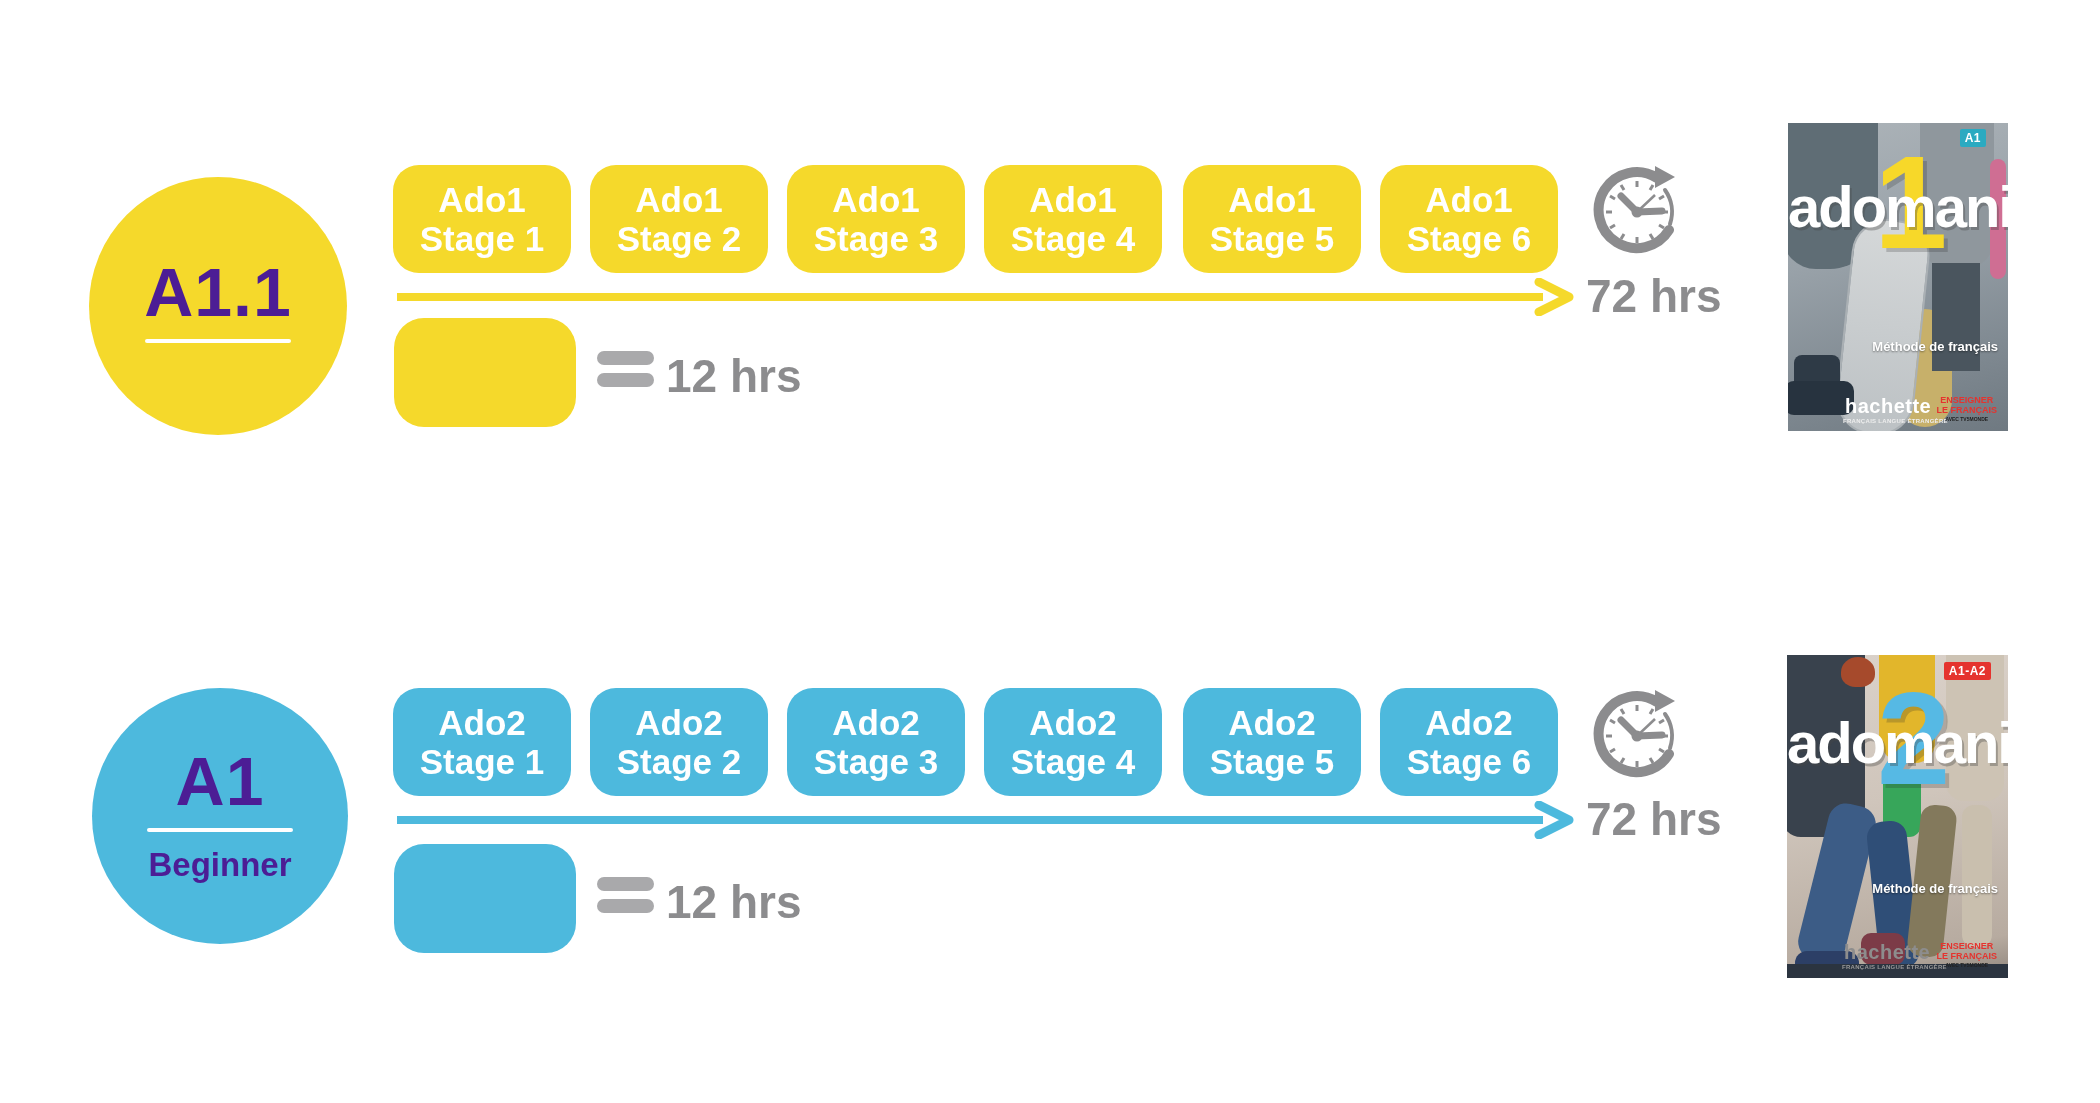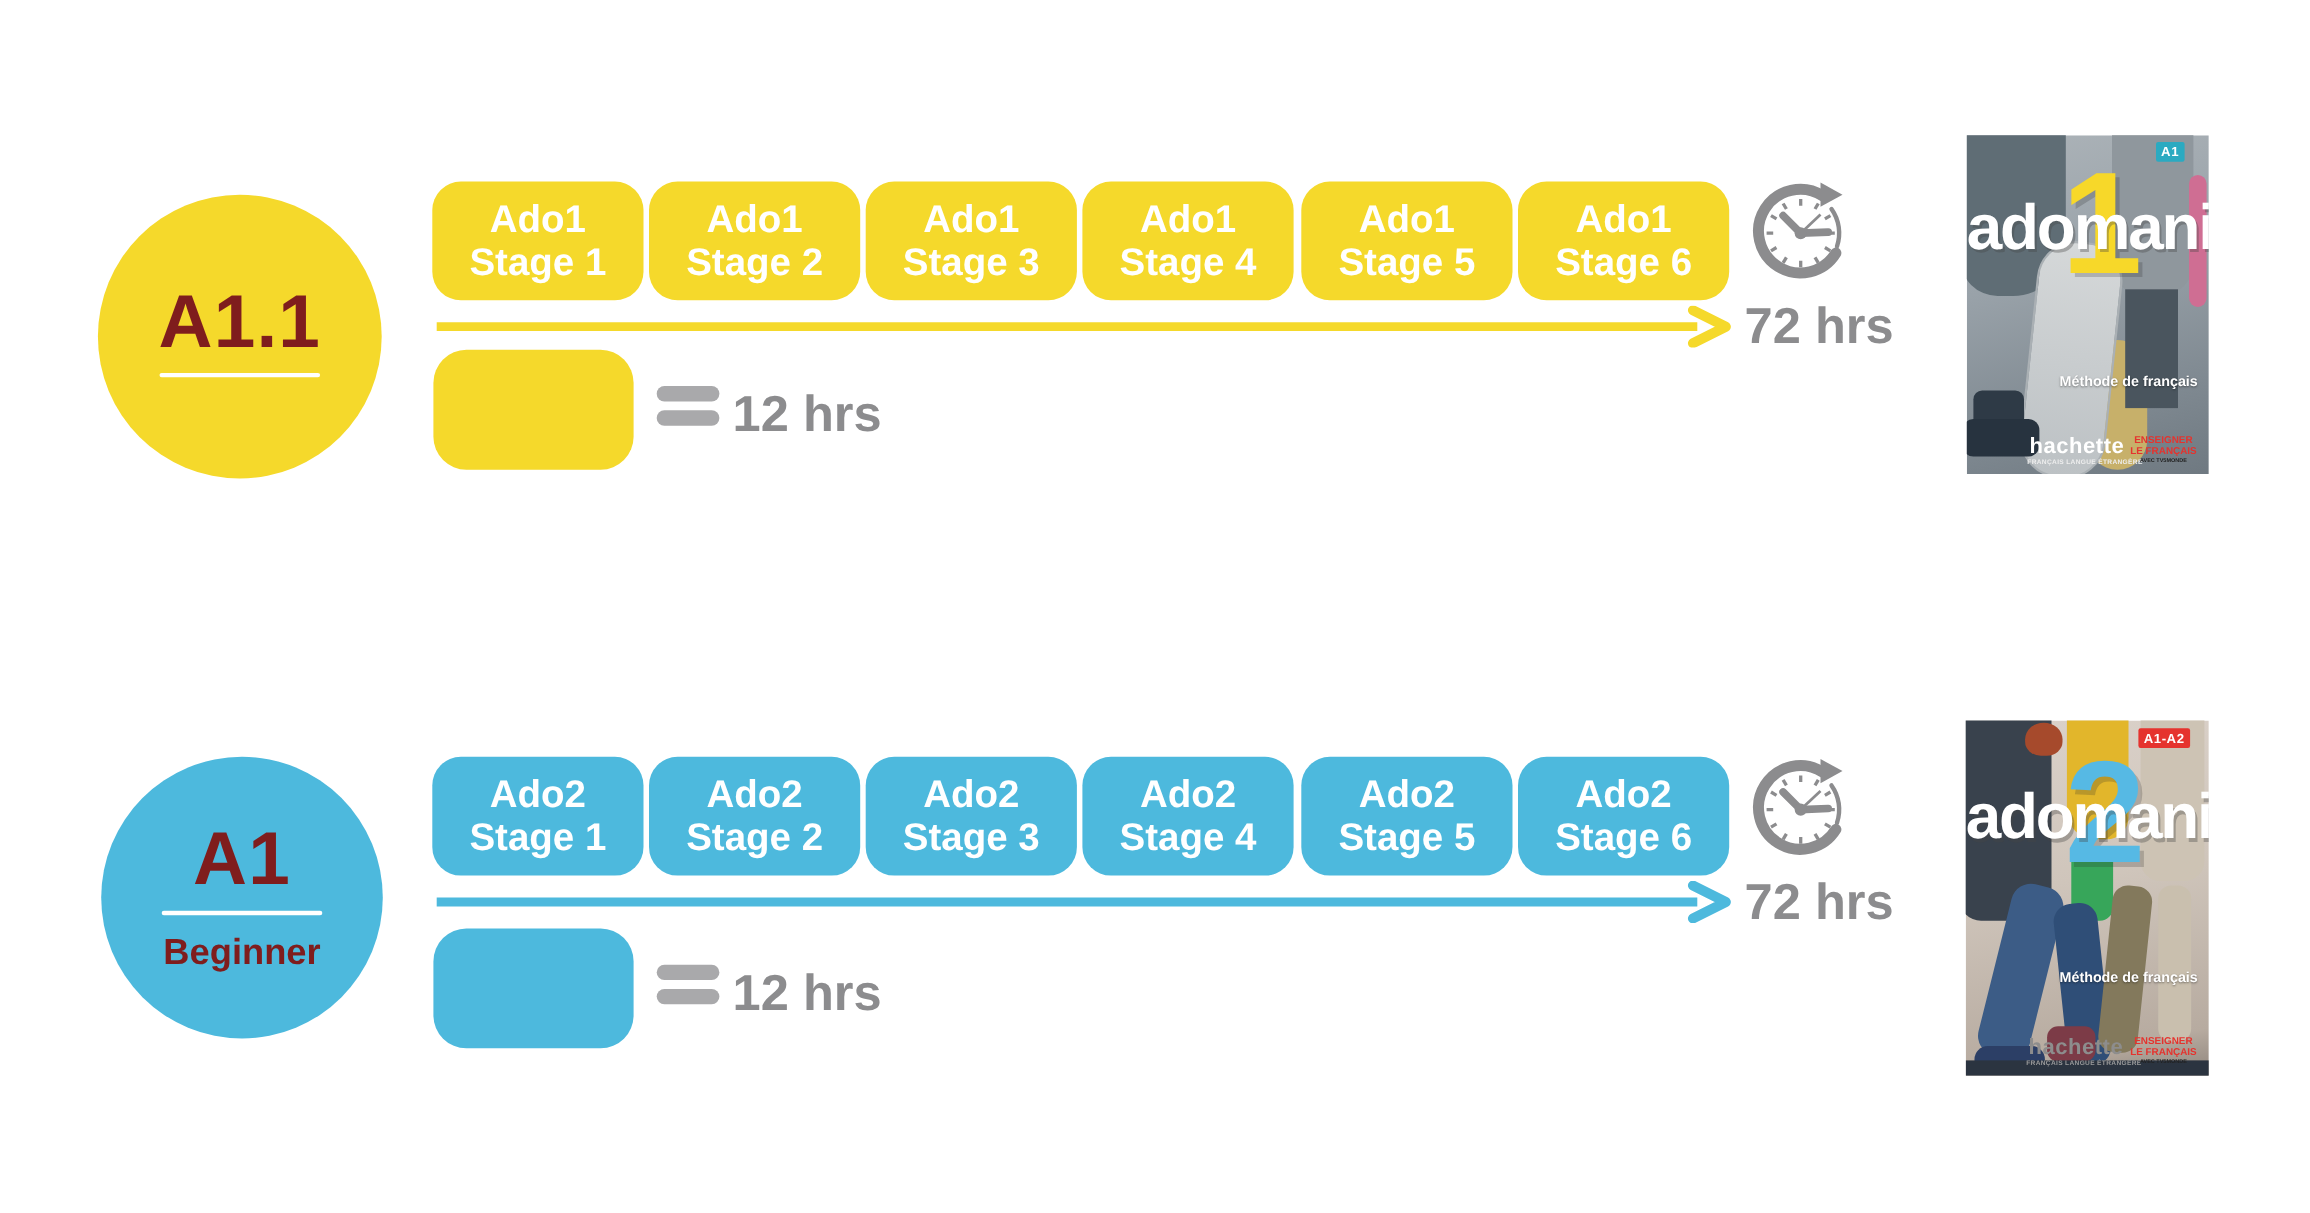--- a/index.html
+++ b/index.html
@@ -7,29 +7,29 @@
     position:relative;width:2100px;height:1103px;background:#ffffff;
     font-family:"Liberation Sans", sans-serif;font-weight:700;overflow:hidden;
   }
   
   .bg-y{background:#F5D92B;}
   .bg-b{background:#4DB9DD;}
   .stroke-y{color:#F5D92B;}
   .stroke-b{color:#4DB9DD;}
   
   .level-circle{
-    position:absolute;border-radius:50%;color:#7f1d1d;text-align:center;
+    position:absolute;border-radius:50%;color:#4c1d95;text-align:center;
     display:flex;flex-direction:column;align-items:center;justify-content:center;
   }
   .level-code{font-size:68px;line-height:70px;letter-spacing:1px;}
   .level-divider{width:146px;height:4px;border-radius:2px;background:#fff;margin:12px 0 12px;}
   .level-subtitle{font-size:33px;line-height:42px;white-space:pre-line;}
   
   .stage-box{
-    position:absolute;width:192px;height:108px;border-radius:26px;color:#fff;
+    position:absolute;width:178px;height:108px;border-radius:26px;color:#fff;
     display:flex;flex-direction:column;align-items:center;justify-content:center;
     font-size:35px;line-height:39px;text-align:center;
   }
   
   .timeline{position:absolute;display:block;}
   
   .clock{position:absolute;display:block;}
   .hours-label{position:absolute;color:#8C8C8E;font-size:46px;line-height:48px;white-space:nowrap;}
   
   .blank-box{position:absolute;width:182px;height:109px;border-radius:30px;}

